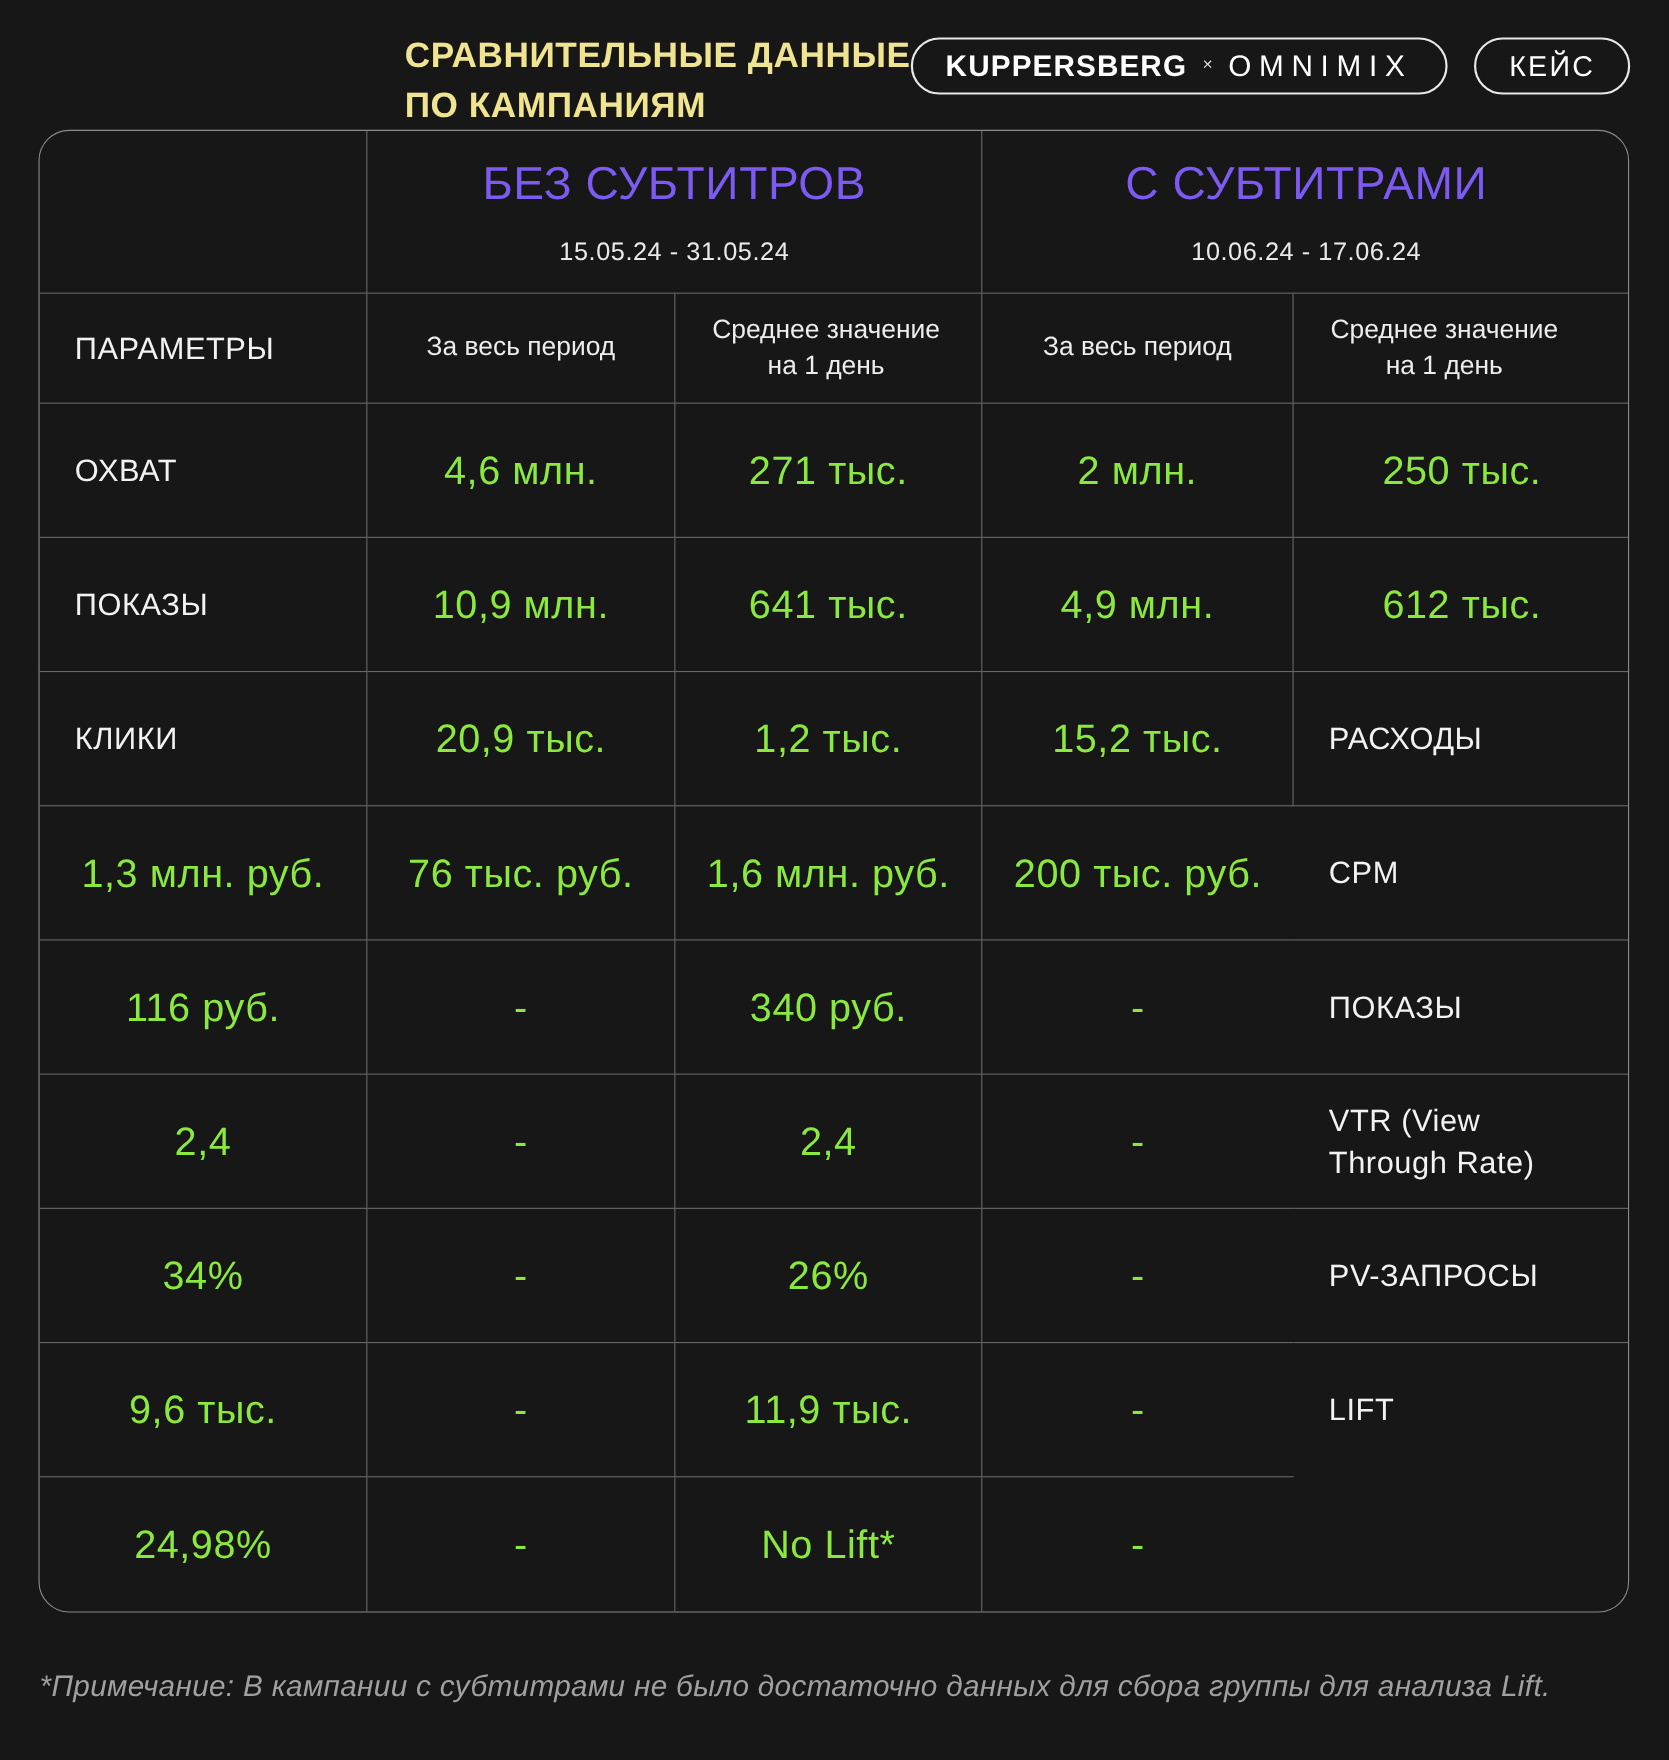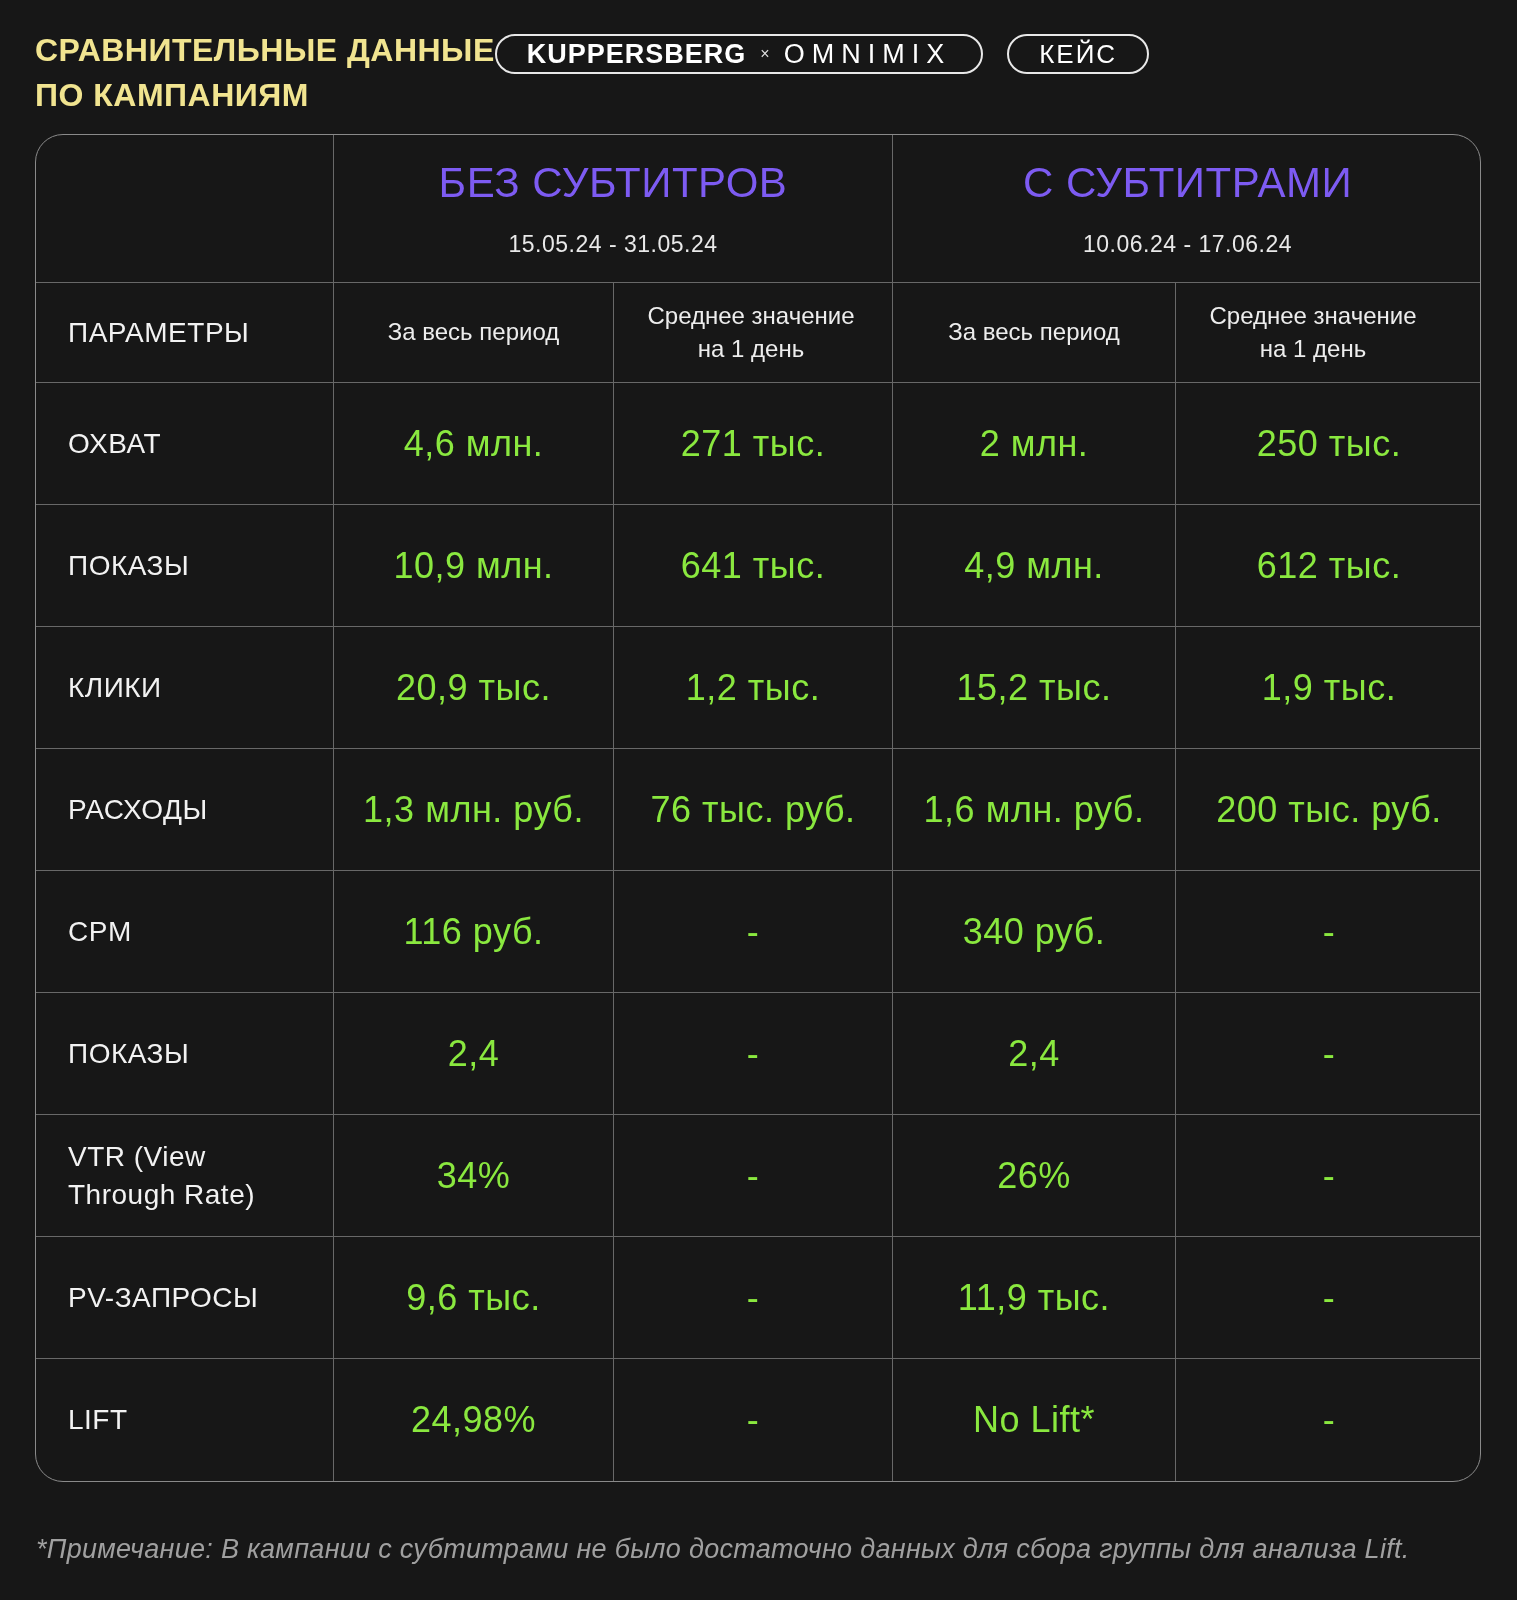--- a/index.html
+++ b/index.html
@@ -16,30 +16,30 @@
   html,body{ background: var(--bg); }
   body{
     width:1517px; height:1600px;
     font-family:"Liberation Sans", sans-serif;
     color: var(--white);
     overflow:hidden;
   }
   .page{ padding:28px 35px 0 35px; }
 
   
-  .topbar{ display:flex; justify-content:flex-start; align-items:flex-start; margin-bottom:16px; }
+  .topbar{ display:flex; justify-content:flex-end; align-items:flex-start; }
   .title{
     color:var(--yellow);
     font-size:32px; line-height:45px; font-weight:700;
     letter-spacing:0.5px; text-transform:uppercase;
   }
   .badges{ display:flex; gap:24px; margin-top:6px; }
   .pill{
     border:2px solid #e8e8e8; border-radius:28px;
-    height:40px; display:flex; align-items:center;
+    height:52px; display:flex; align-items:center;
     padding:0 30px; white-space:nowrap; color:#fff;
   }
   .brand-left{ font-weight:700; font-size:27px; letter-spacing:1px; }
   .brand-x{ font-size:16px; margin:0 14px; color:#dcdcdc; }
   .brand-right{ font-weight:400; font-size:27px; letter-spacing:7px; }
   .case-label{ font-size:26px; letter-spacing:2px; }
 
   
   .table{
     width:1446px;
@@ -138,21 +138,20 @@
   <div class="cell value br bb">641 тыс.</div>
   <div class="cell value br bb">4,9 млн.</div>
   <div class="cell value bb">612 тыс.</div>
 
   <div class="cell param br bb">
         <span>КЛИКИ</span>
       </div>
   <div class="cell value br bb">20,9 тыс.</div>
   <div class="cell value br bb">1,2 тыс.</div>
   <div class="cell value br bb">15,2 тыс.</div>
-  <div class="cell value bb">1,9 тыс.</div>
 
   <div class="cell param br bb">
         <span>РАСХОДЫ</span>
       </div>
   <div class="cell value br bb">1,3 млн. руб.</div>
   <div class="cell value br bb">76 тыс. руб.</div>
   <div class="cell value br bb">1,6 млн. руб.</div>
   <div class="cell value bb">200 тыс. руб.</div>
 
   <div class="cell param br bb">

